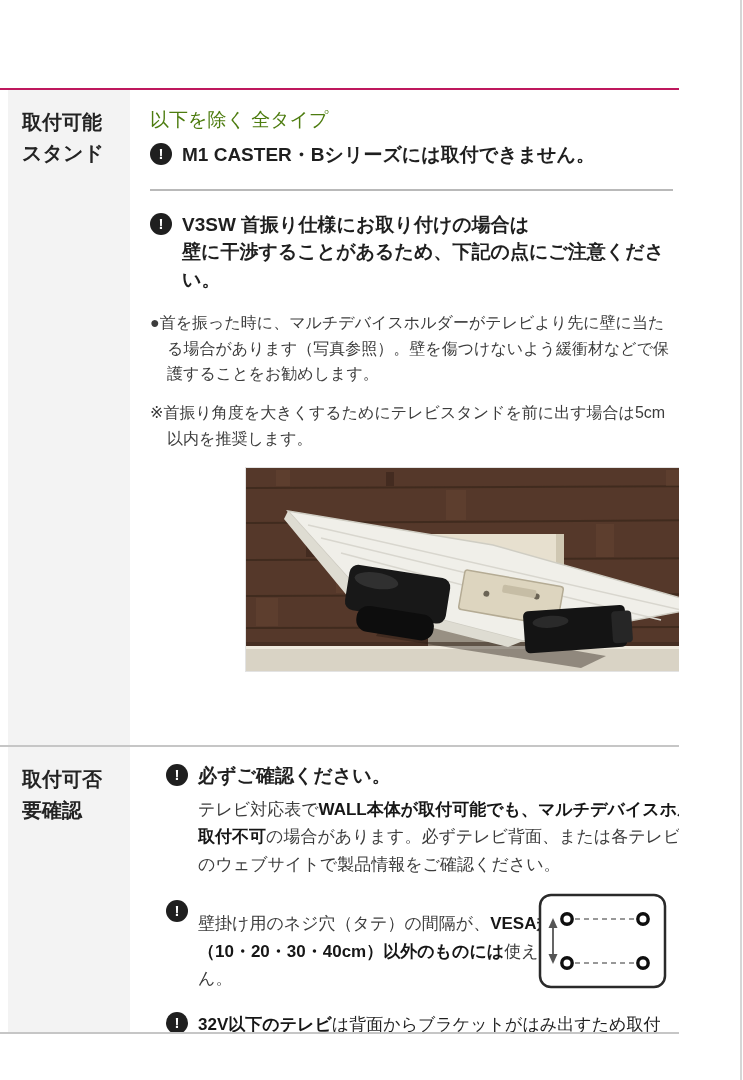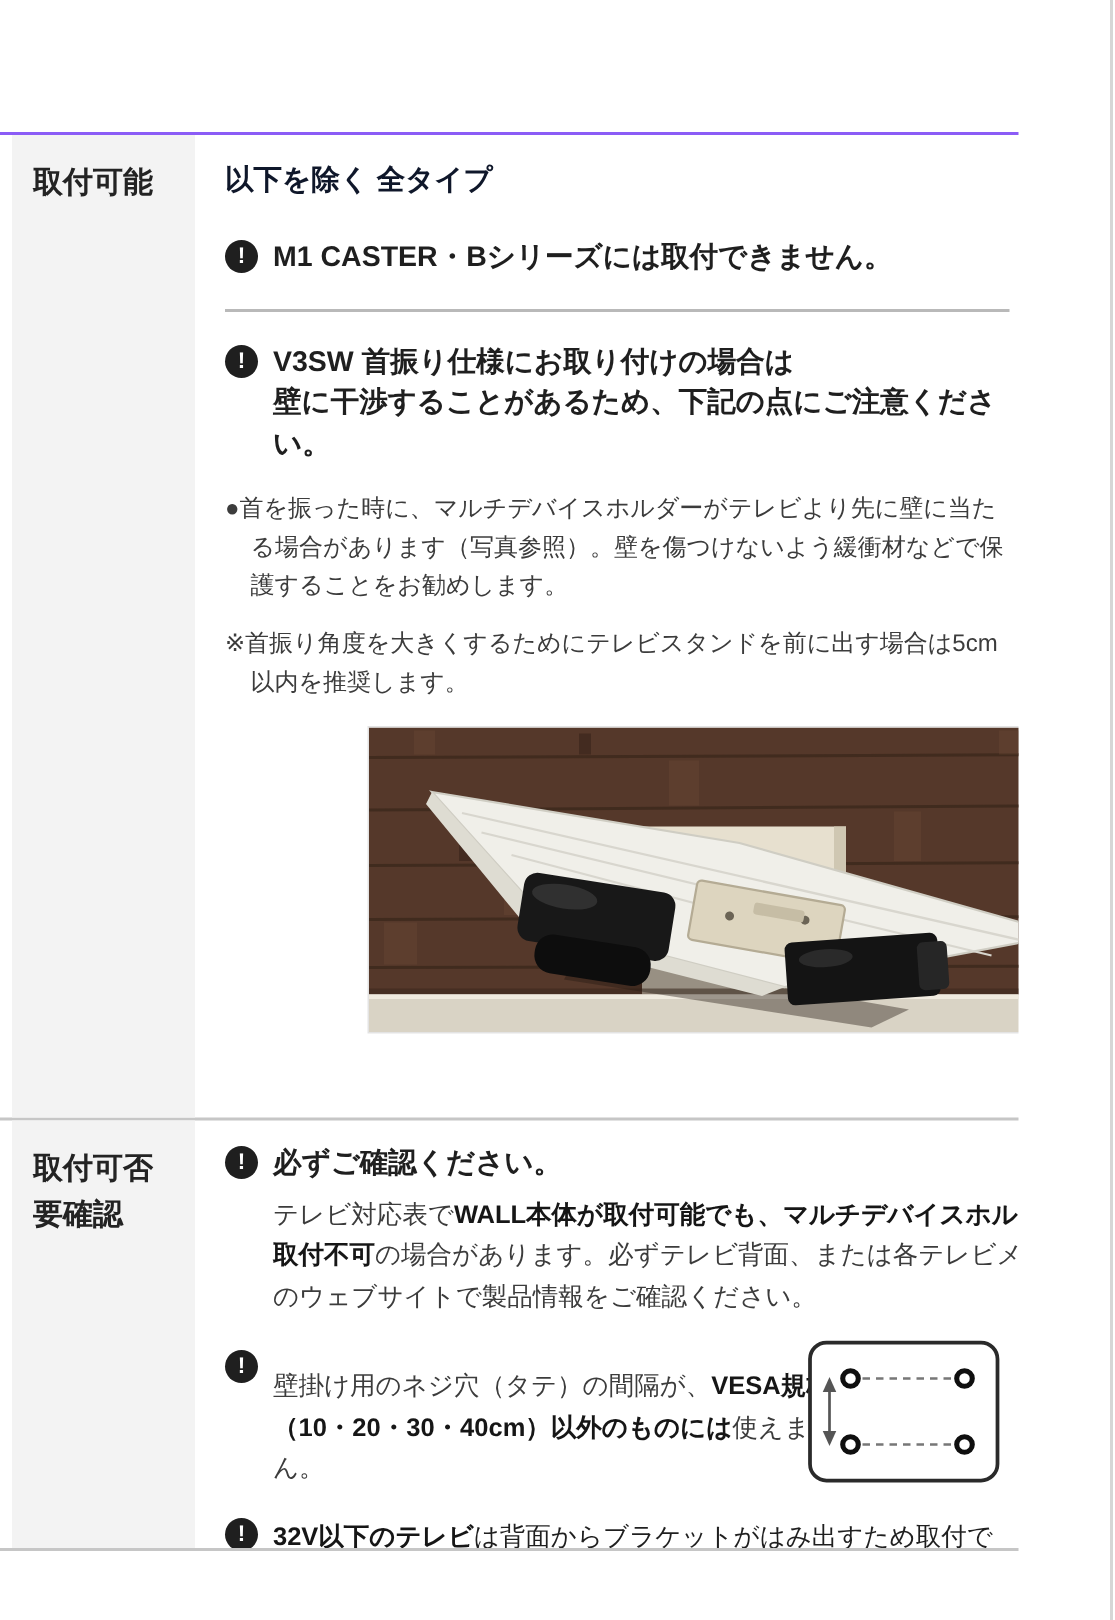--- a/index.html
+++ b/index.html
@@ -3,32 +3,32 @@
 <meta charset="utf-8">
 <style>
   html,body { margin:0; padding:0; }
   body {
     width:743px; height:1080px; background:#ffffff; position:relative; overflow:hidden;
     font-family:"Liberation Sans","DejaVu Sans",sans-serif; color:#3c3c3c;
   }
   .right-edge { position:absolute; top:0; right:1px; width:2px; height:1080px; background:#d6d6d6; }
 
   .spec-table { position:absolute; top:88px; left:0; width:679px;
-    border-top:2px solid #8b5cf6; border-bottom:2px solid #c6c6c6; }
+    border-top:2px solid #be185d; border-bottom:2px solid #c6c6c6; }
   .row { display:flex; align-items:stretch; }
   .row + .row { border-top:2px solid #c6c6c6; }
   .row-1 { height:655px; }
-  .row-2 { height:285px; }
+  .row-2 { height:285px;gap:16px; }
 
   .label-cell { margin-left:8px; width:122px; flex:0 0 122px; background:#f3f3f3;
     padding:17px 0 0 14px; box-sizing:border-box;
     font-weight:bold; font-size:20px; line-height:1.55; color:#232323; }
   .content-cell { flex:1; padding:15px 6px 0 20px; box-sizing:border-box; overflow:hidden; position:relative; }
 
-  .heading { font-size:19px; font-weight:bold; color:#0f172a; margin:2px 0 25px 0; }
+  .heading { font-size:19px; font-weight:normal; color:#4d7c0f; margin:2px 0 8px 0; }
 
   .warn { display:flex; gap:10px; align-items:flex-start;
     font-size:19px; font-weight:bold; color:#1f1f1f; line-height:1.45; margin:0; }
   .alert-icon { flex:0 0 22px; width:22px; height:22px; border-radius:50%;
     background:#1f1f1f; color:#ffffff; font-size:15px; line-height:22px;
     text-align:center; font-weight:bold; margin-top:2px; user-select:none; }
 
   .divider { border:none; border-top:2px solid #b9b9b9; margin:20px 0; }
 
   .body-text { font-size:16px; line-height:1.6; color:#3c3c3c;
@@ -52,20 +52,21 @@
 </head>
 <body>
 
 <div class="right-edge"></div>
 
 <div class="spec-table">
 
   <div class="row row-1">
     <div class="label-cell">
       <div>取付可能</div>
+      <div>スタンド</div>
     </div>
     <div class="content-cell">
 
       <div class="heading">以下を除く 全タイプ</div>
 
       <p class="warn">
         <span class="alert-icon">!</span>
         <span>M1 CASTER・Bシリーズには取付できません。</span>
       </p>
 

